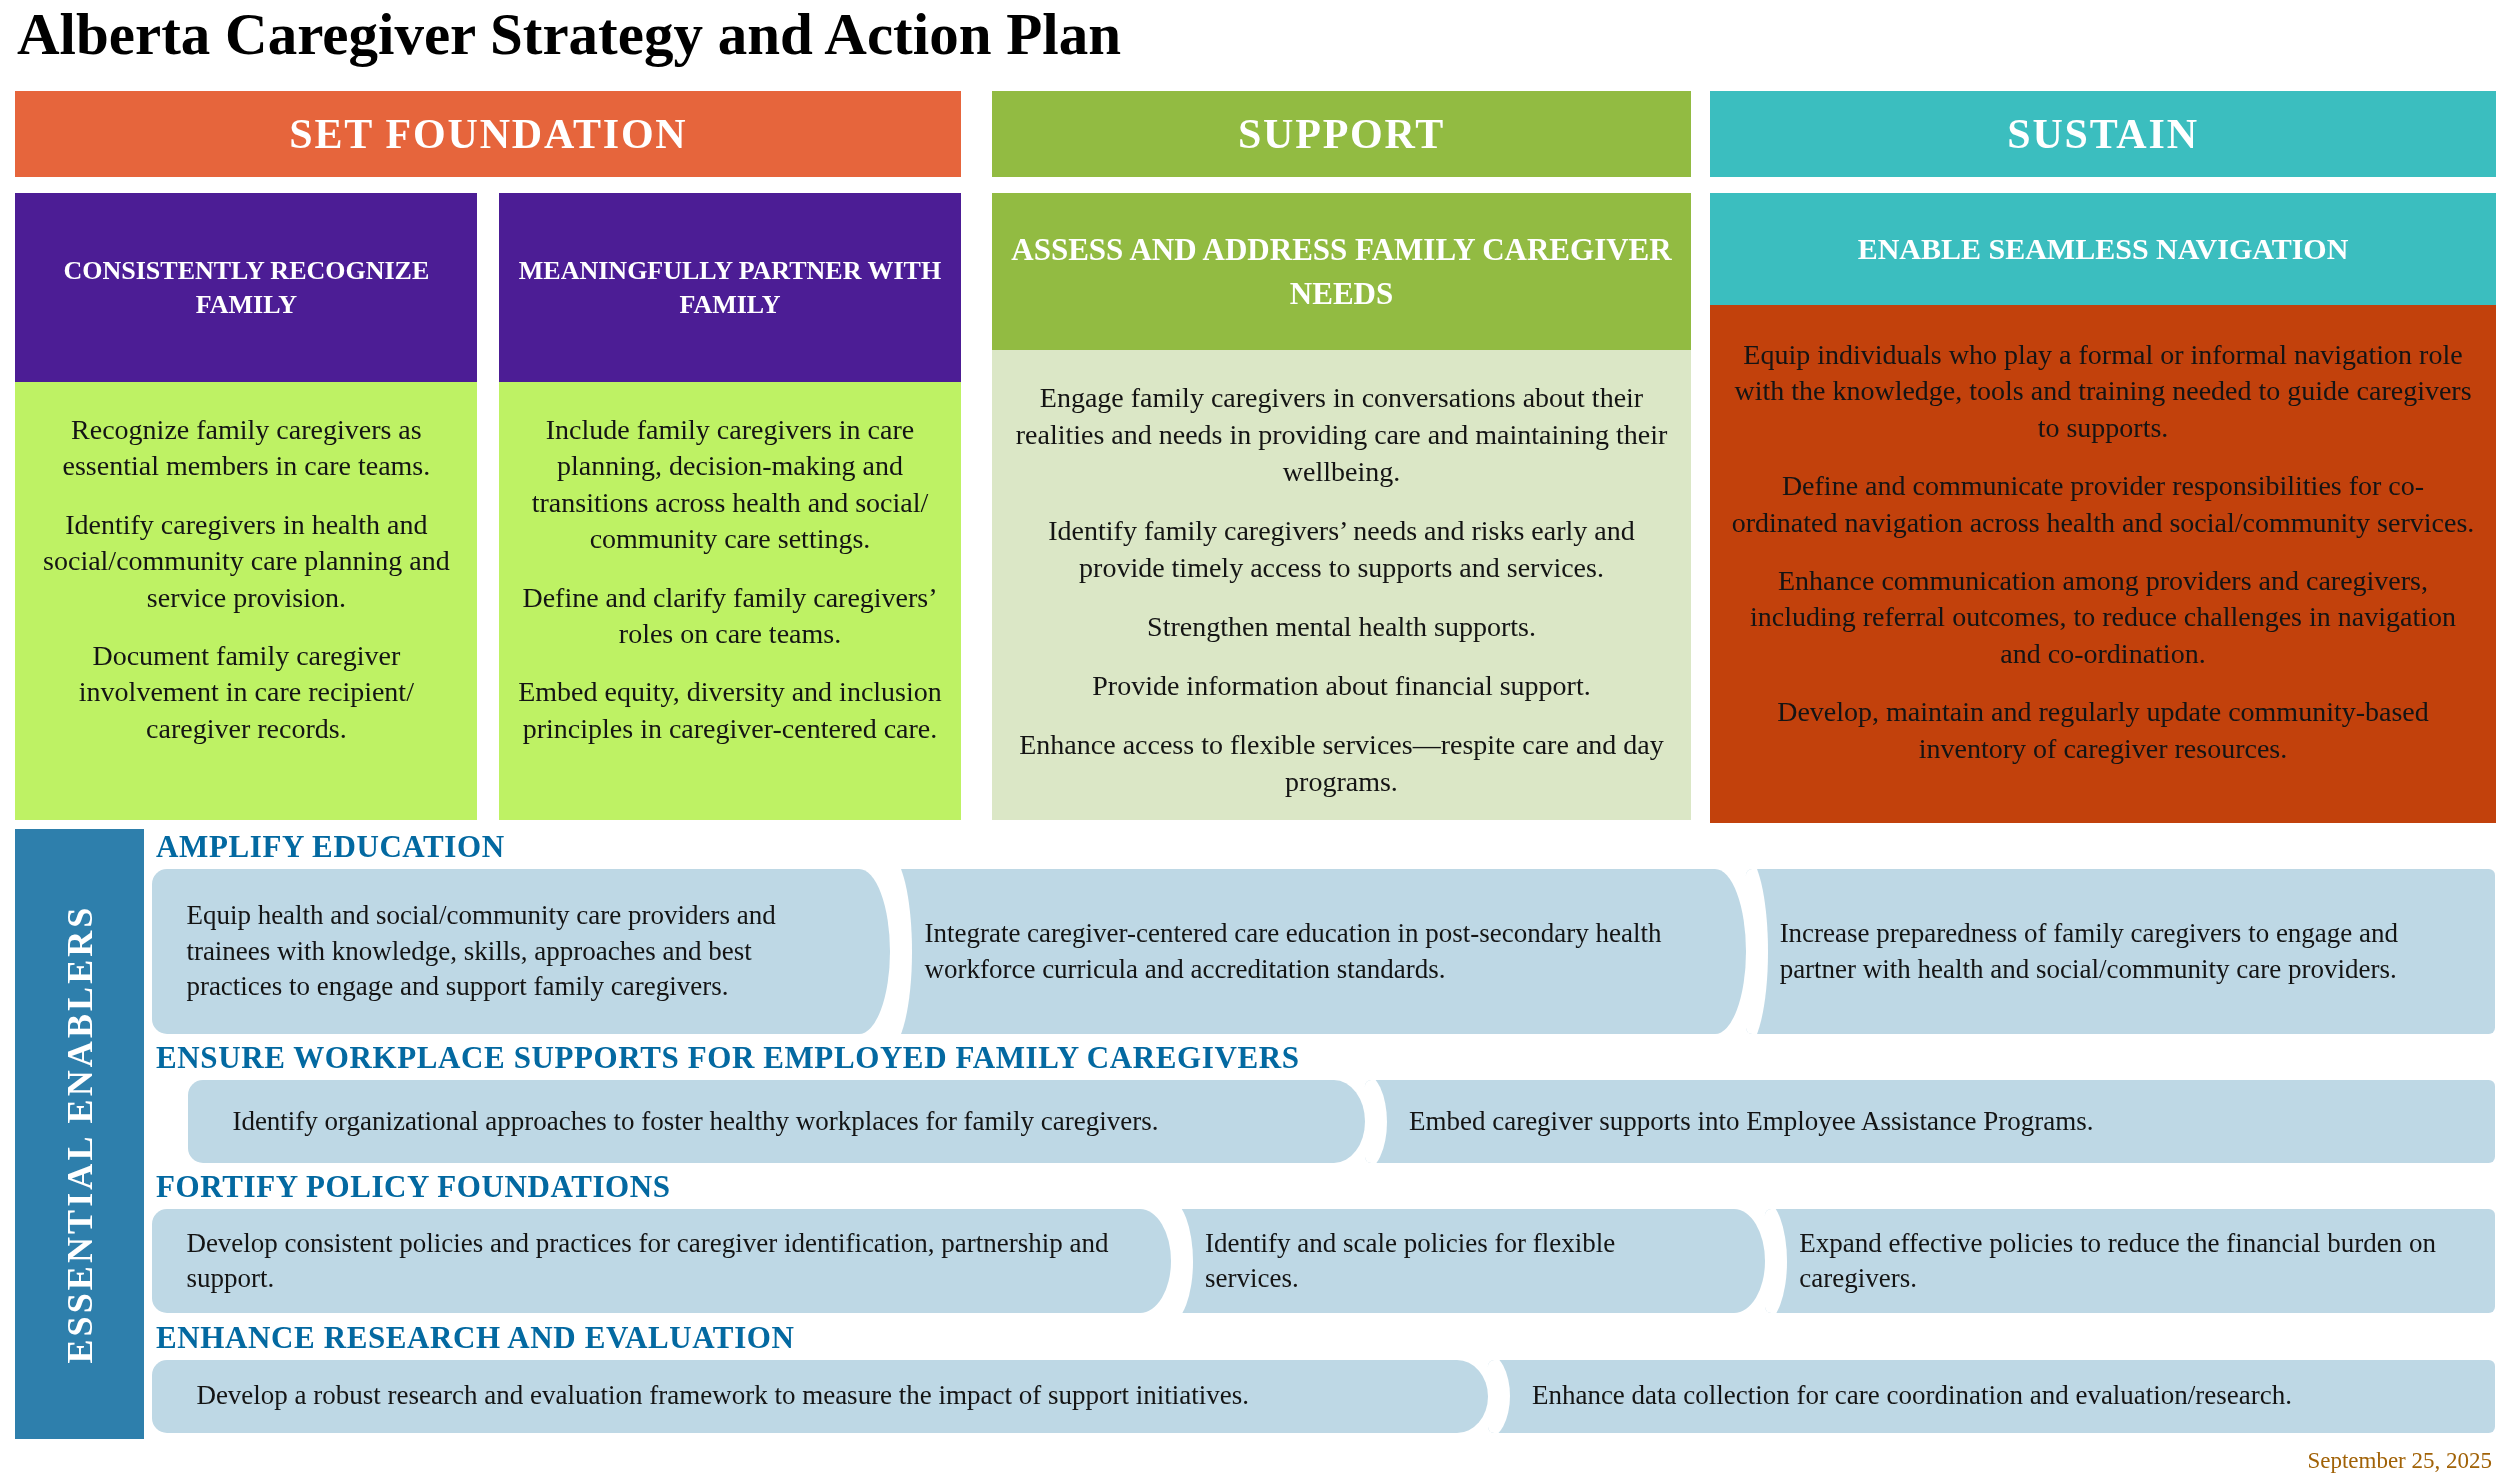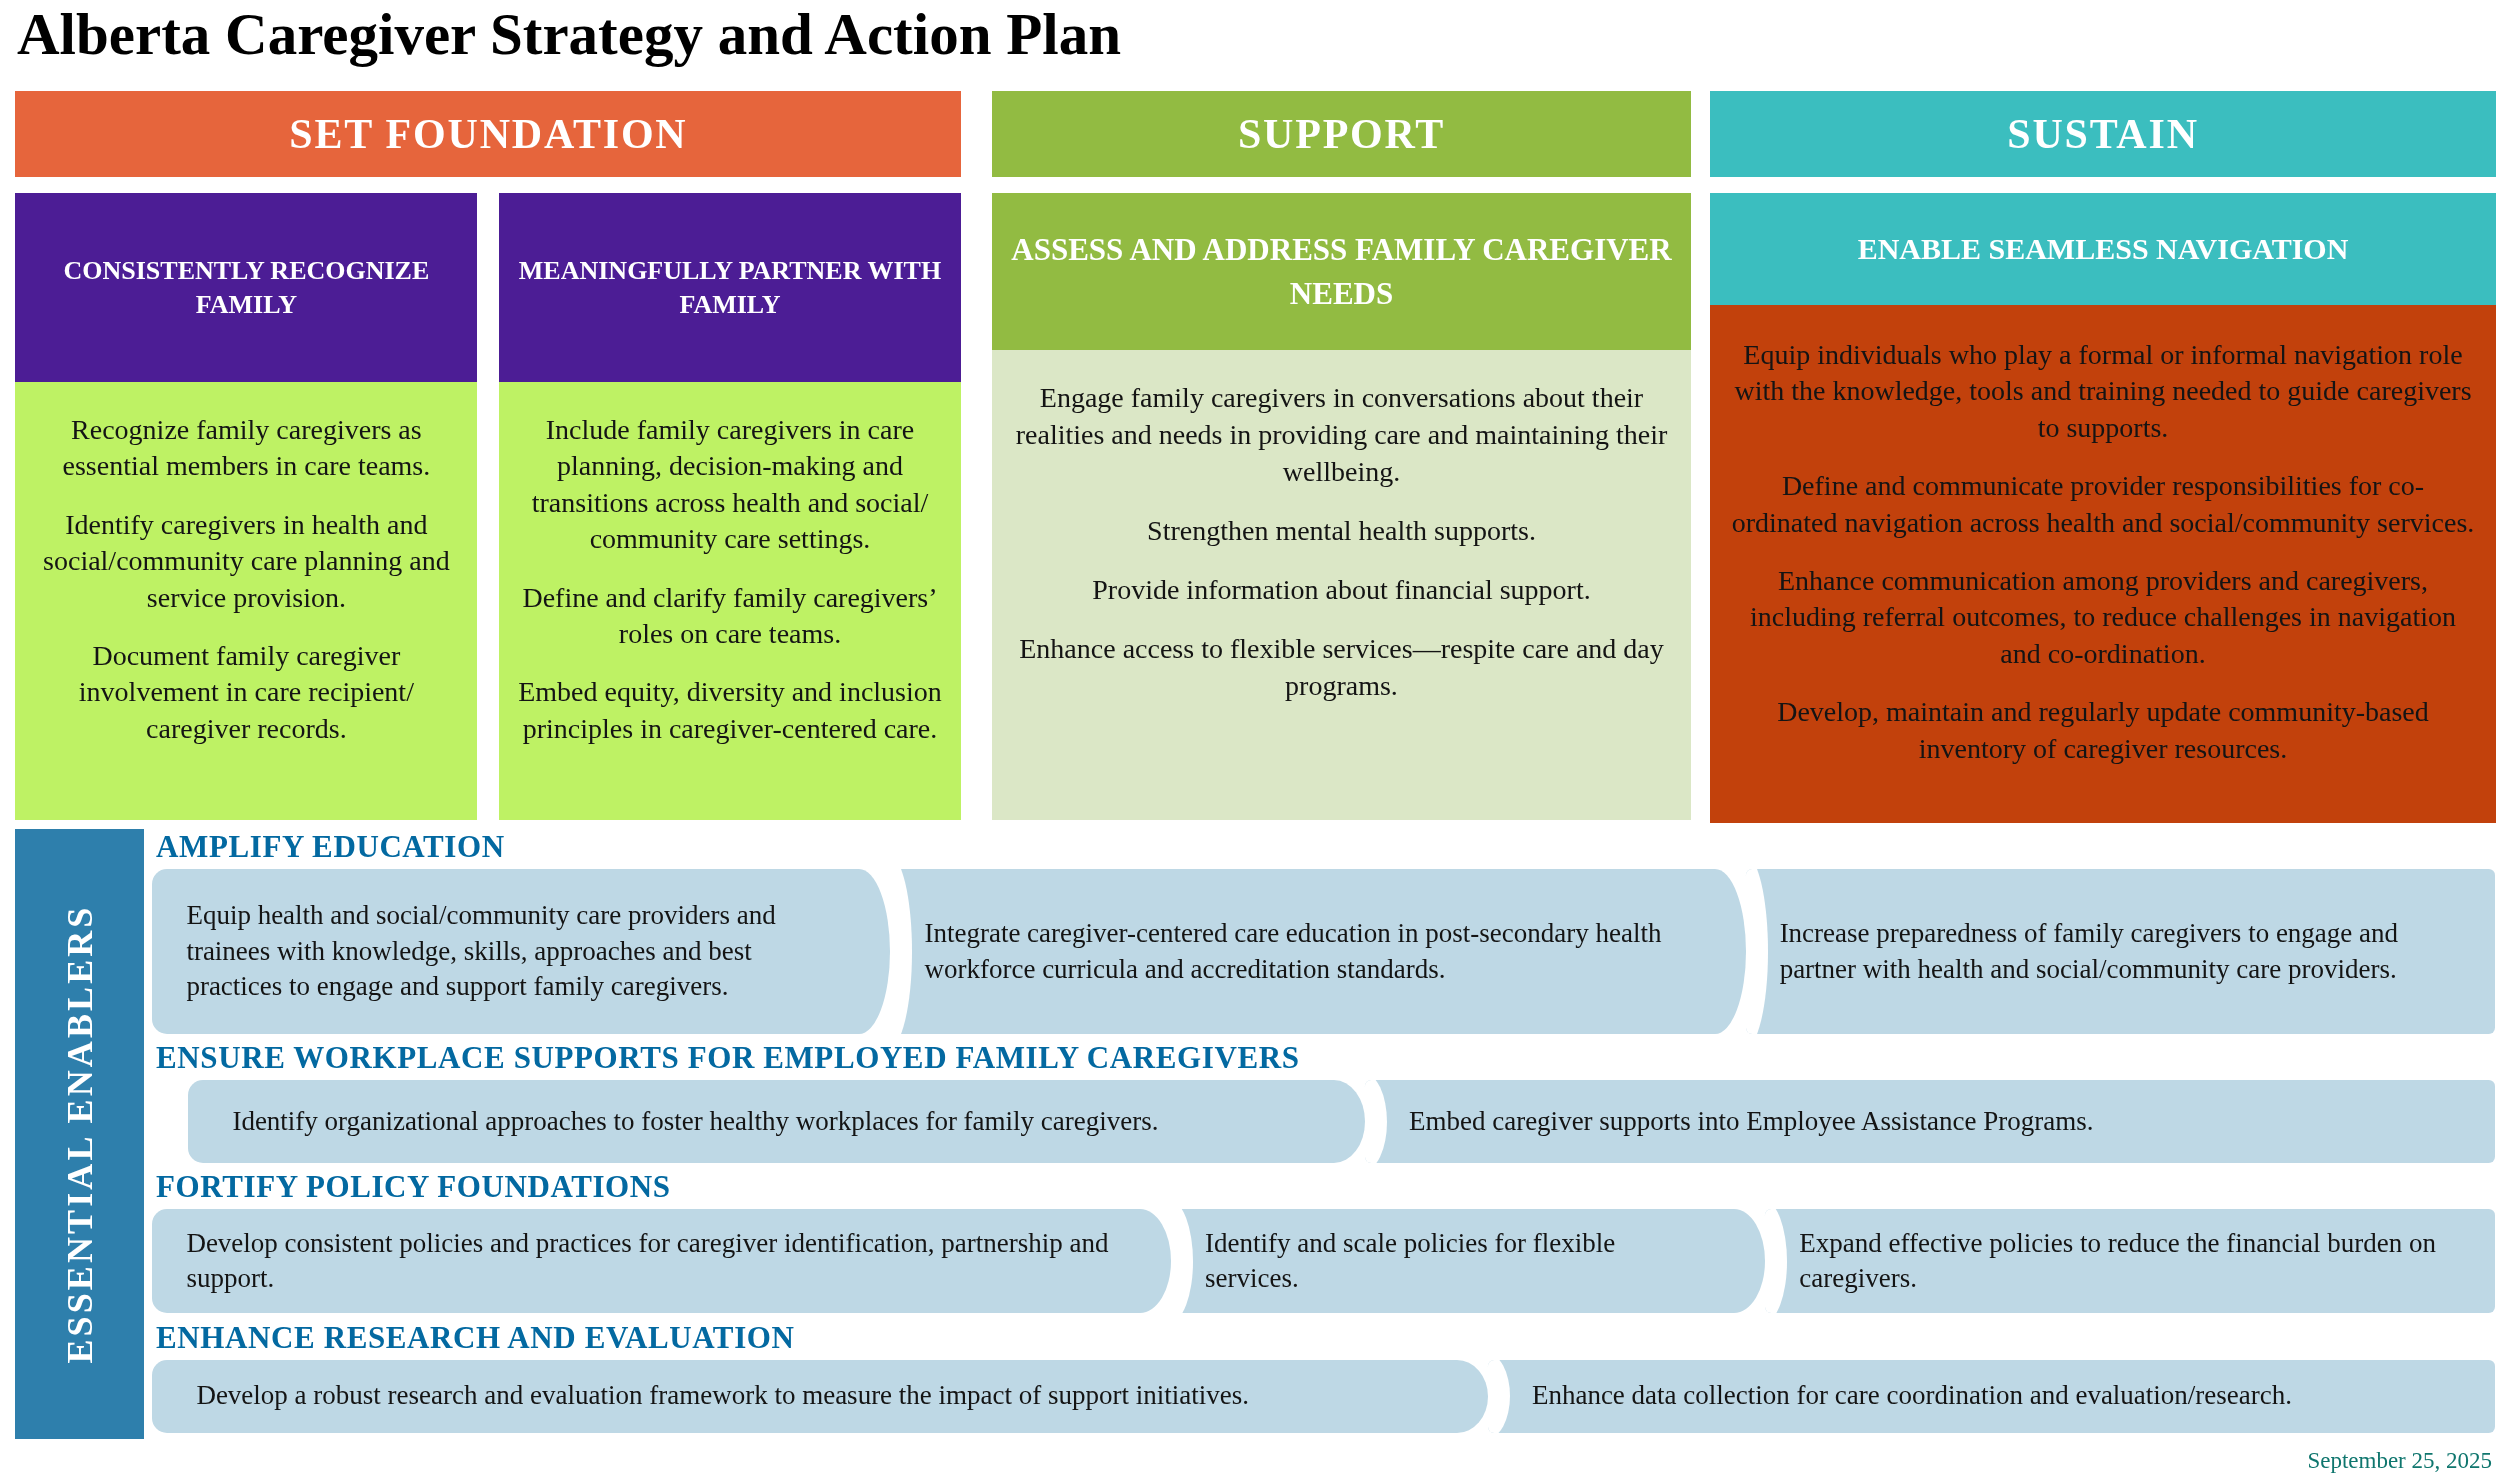--- a/index.html
+++ b/index.html
@@ -78,21 +78,21 @@
   .pill + .pill::before{
     content:"";position:absolute;left:-25px;top:-9%;width:47px;height:118%;
     background:#ffffff;border-radius:50%;
   }
   
   .p-31{flex:31.5;} .p-36{flex:36.5;} .p-32{flex:32;}
   .p-51{flex:51;margin-left:36px;} .p-49{flex:49;}
   .p-30{flex:30;} .p-17{flex:17.5;} .p-21{flex:21.5;} .p-31b{flex:31;}
   .p-57{flex:57;} .p-43{flex:43;}
 
-  .date{position:absolute;right:20px;top:1448px;font-size:23px;color:#0f766e;}
+  .date{position:absolute;right:20px;top:1448px;font-size:23px;color:#a16207;}
 </style>
 </head>
 <body>
 
 <div id="poster">
 
   <div class="title">Alberta Caregiver Strategy and Action Plan</div>
 
   <div class="bar bar-foundation">
     <span>SET FOUNDATION</span>
@@ -119,20 +119,21 @@
       <p>Include family caregivers in care planning, decision-making and transitions across health and social/ community care settings.</p>
       <p>Define and clarify family caregivers’ roles on care teams.</p>
       <p>Embed equity, diversity and inclusion principles in caregiver-centered care.</p>
     </div>
   </div>
 
   <div class="column col3">
     <div class="col-header">ASSESS AND ADDRESS FAMILY CAREGIVER NEEDS</div>
     <div class="col-body">
       <p>Engage family caregivers in conversations about their realities and needs in providing care and maintaining their wellbeing.</p>
+      <p>Identify family caregivers’ needs and risks early and provide timely access to supports and services.</p>
       <p>Strengthen mental health supports.</p>
       <p>Provide information about  financial support.</p>
       <p>Enhance access to flexible services—respite care and day programs.</p>
     </div>
   </div>
 
   <div class="column col4">
     <div class="col-header">ENABLE SEAMLESS NAVIGATION</div>
     <div class="col-body">
       <p>Equip individuals who play a formal or informal navigation role with the knowledge, tools and training needed to guide caregivers to supports.</p>

